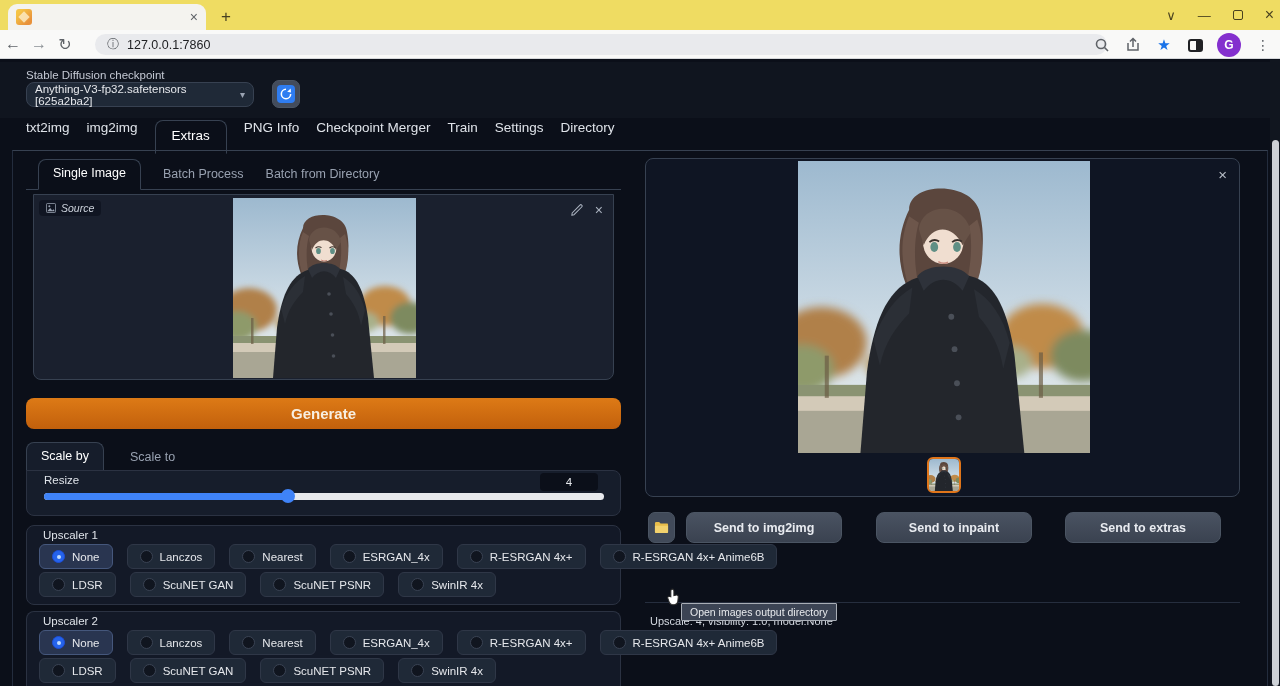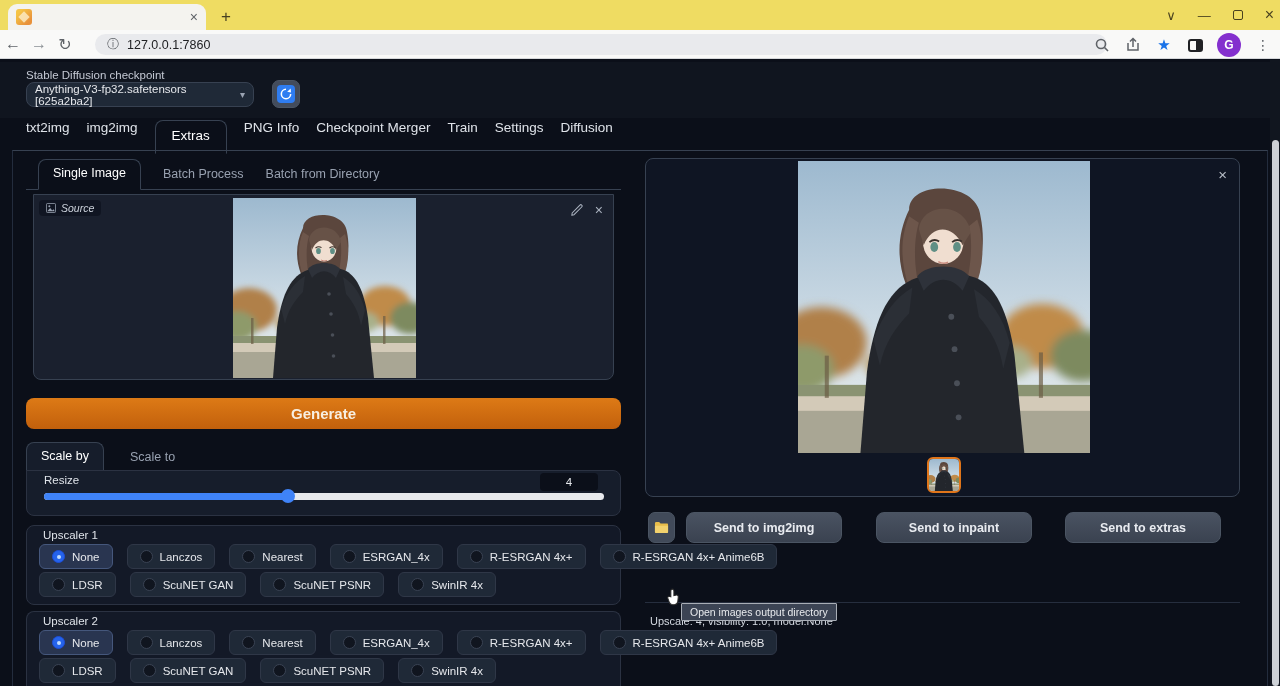--- a/index.html
+++ b/index.html
@@ -255,21 +255,21 @@
     </div>
 
     <div class="nav-tabs">
       <div class="nav-tab">txt2img</div>
       <div class="nav-tab">img2img</div>
       <div class="nav-tab active">Extras</div>
       <div class="nav-tab">PNG Info</div>
       <div class="nav-tab">Checkpoint Merger</div>
       <div class="nav-tab">Train</div>
       <div class="nav-tab">Settings</div>
-      <div class="nav-tab">Diffusion</div>
+      <div class="nav-tab">Directory</div>
     </div>
     <div class="content-frame"></div>
 
     <div class="subtabs">
       <div class="subtab active">Single Image</div>
       <div class="subtab">Batch Process</div>
       <div class="subtab">Batch from Directory</div>
     </div>
 
     <div class="source-box">

